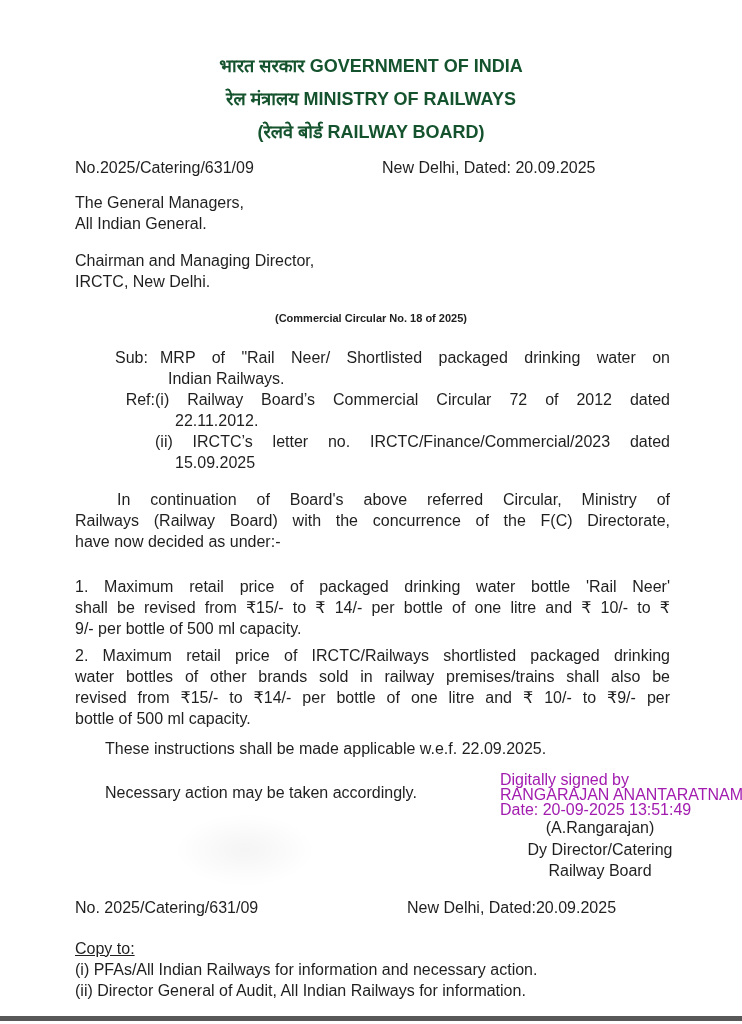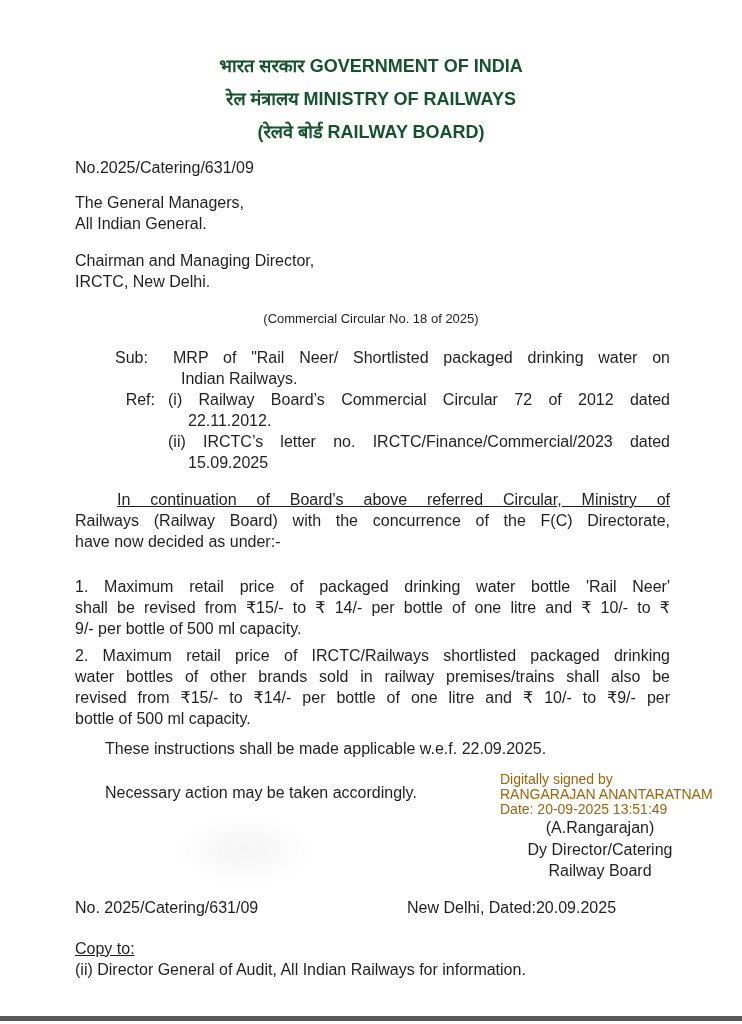--- a/index.html
+++ b/index.html
@@ -26,47 +26,47 @@
   .ref-top { top:157px; }
   .ref-top .date { left:307px; }
   .ref-bottom { top:897px; }
   .ref-bottom .date { left:332px; }
 
   
   .addressee { left:75px; top:192px; width:595px; }
   .addressee .gap { height:16px; }
 
   
-  .circular-title { left:0; right:0; top:308px; text-align:center; font-weight:normal; font-size:13px; }
+  .circular-title { left:0; right:0; top:308px; text-align:center; font-weight:bold; font-size:11px; }
 
   
   .subref { left:115px; top:347px; width:555px; }
-  .hang { display:flex;gap:13px; }
+  .hang { display:flex; }
   .hang .lbl { flex:none; }
   .lbl-sub { width:45px; }
   .lbl-ref { width:40px;text-align:right; }
   .hang .bod { flex:1; min-width:0; }
   .ind8  { padding-left:8px; }
   .ind20 { padding-left:20px; }
 
   
   .j  { text-align:justify; text-align-last:justify; }
   .jl { text-align:justify; text-align-last:left; }
 
   .para { left:75px; width:595px; }
   .intro { top:489px; }
-  .indent-first { text-indent:42px;text-decoration:underline; }
+  .indent-first { text-indent:42px; }
   .para1 { top:576px; }
   .para2 { top:645px; }
   .applicability { top:738px; padding-left:30px; }
   .action { top:782px; padding-left:30px; }
 
   
   .signature { left:500px; top:772px; width:200px; }
-  .sig-small { font-size:14px; line-height:15px; color:#a16207; white-space:nowrap; }
+  .sig-small { font-size:16px; line-height:15px; color:#a21caf; white-space:nowrap; }
   .sig-big { font-size:16px; line-height:21.5px; text-align:center; white-space:nowrap; }
 
   
   .copy-block { left:75px; top:938px; width:595px; }
   .copy-heading { text-decoration:underline; }
 
   
   .smudge {
     left:175px; top:815px; width:140px; height:70px;
     background:radial-gradient(ellipse at center, rgba(0,0,0,0.045), rgba(0,0,0,0) 70%);
@@ -80,20 +80,21 @@
 <div class="page">
 
   <div class="abs doc-header">
     <div>भारत सरकार GOVERNMENT OF INDIA</div>
     <div>रेल मंत्रालय MINISTRY OF RAILWAYS</div>
     <div>(रेलवे बोर्ड RAILWAY BOARD)</div>
   </div>
 
   <div class="abs ref-row ref-top">
     <span class="num">No.2025/Catering/631/09</span>
+    <span class="date">New Delhi, Dated: 20.09.2025</span>
   </div>
 
   <div class="abs addressee">
     <div>The General Managers,</div>
     <div>All Indian General.</div>
     <div class="gap"></div>
     <div>Chairman and Managing Director,</div>
     <div>IRCTC, New Delhi.</div>
   </div>
 
@@ -150,19 +151,20 @@
     <div class="sig-big">Railway Board</div>
   </div>
 
   <div class="abs ref-row ref-bottom">
     <span class="num">No. 2025/Catering/631/09</span>
     <span class="date">New Delhi, Dated:20.09.2025</span>
   </div>
 
   <div class="abs copy-block">
     <div class="copy-heading">Copy to:</div>
+    <div>(i) PFAs/All Indian Railways for information and necessary action.</div>
     <div>(ii) Director General of Audit, All Indian Railways for information.</div>
   </div>
 
   <div class="abs smudge"></div>
   <div class="abs scan-bar"></div>
 
 </div>
 
 </body></html>

